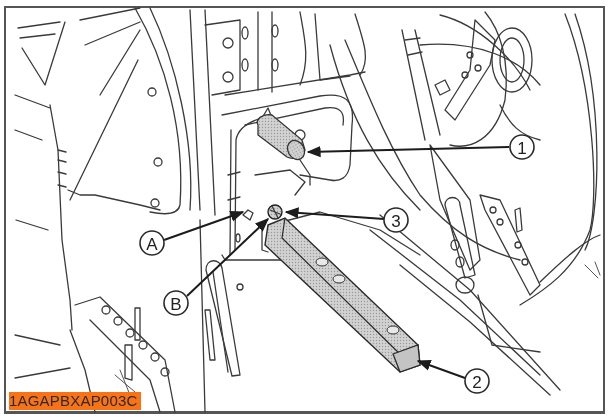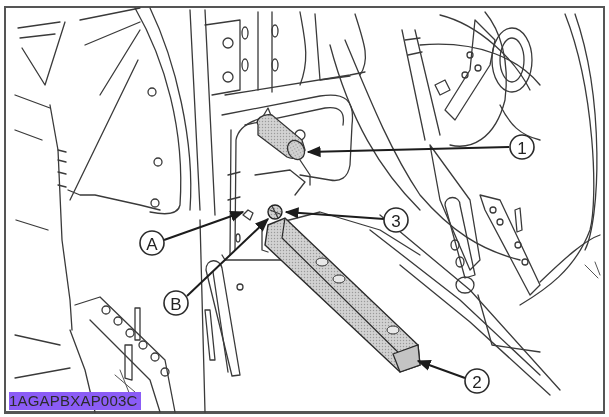--- a/index.html
+++ b/index.html
@@ -4,21 +4,21 @@
 <style>
   html, body { margin: 0; padding: 0; background: #ffffff; }
   body { width: 609px; height: 417px; overflow: hidden; position: relative; font-family: "Liberation Sans", sans-serif; }
   .frame { position: absolute; left: 4px; top: 6px; width: 601px; height: 408px; border: 2px solid #555; border-bottom-width: 3px; box-sizing: border-box; background: #fff; overflow: hidden; }
   svg.art { position: absolute; left: 0; top: 0; }
   .ln { fill: none; stroke: #3a3a3a; stroke-width: 1.3; stroke-linecap: round; stroke-linejoin: round; }
   .lt { fill: none; stroke: #555; stroke-width: 1; stroke-linecap: round; stroke-linejoin: round; }
   .lead { fill: none; stroke: #1c1c1c; stroke-width: 2; }
   .co-circle { fill: #fff; stroke: #2a2a2a; stroke-width: 1.6; }
   .co-text { font-family: "Liberation Sans", sans-serif; font-size: 17px; fill: #222; text-anchor: middle; dominant-baseline: central; }
-  .fig-code { position: absolute; left: 9px; top: 392px; font-size: 15px; color: #2b2b2b; letter-spacing: 0.2px; background: #8b5cf6; padding-right: 3px; line-height: 18px; }
+  .fig-code { position: absolute; left: 9px; top: 392px; font-size: 15px; color: #2b2b2b; letter-spacing: 0.2px; background: #f97316; padding-right: 3px; line-height: 18px; }
 </style>
 </head>
 <body>
 
 <div class="frame"></div>
 
 <svg class="art" width="609" height="417" viewBox="0 0 609 417">
   <defs>
     <pattern id="dots" width="3" height="3" patternUnits="userSpaceOnUse">
       <rect width="3" height="3" fill="#d2d2d2"></rect>

